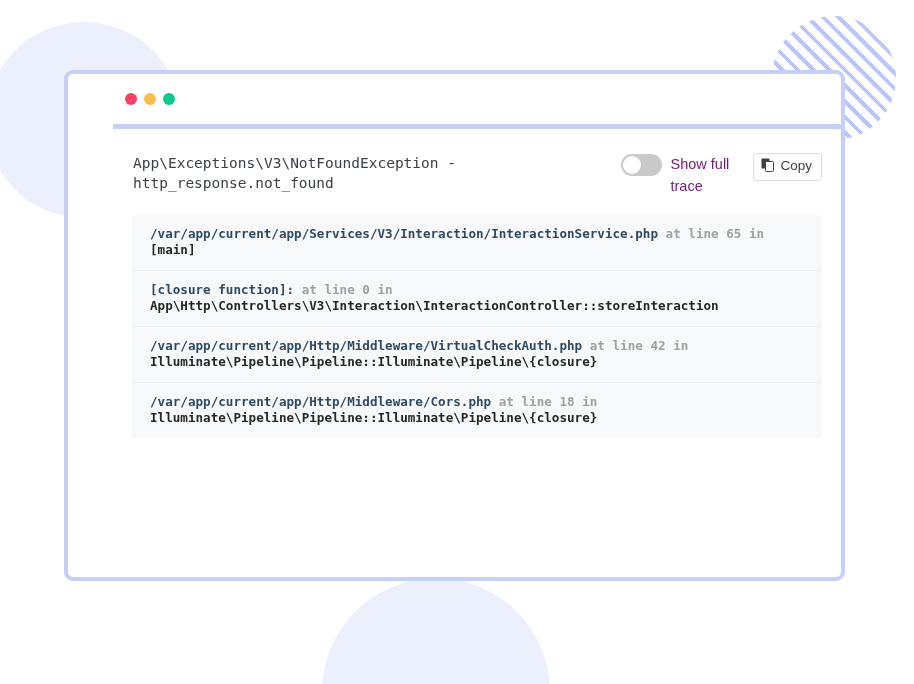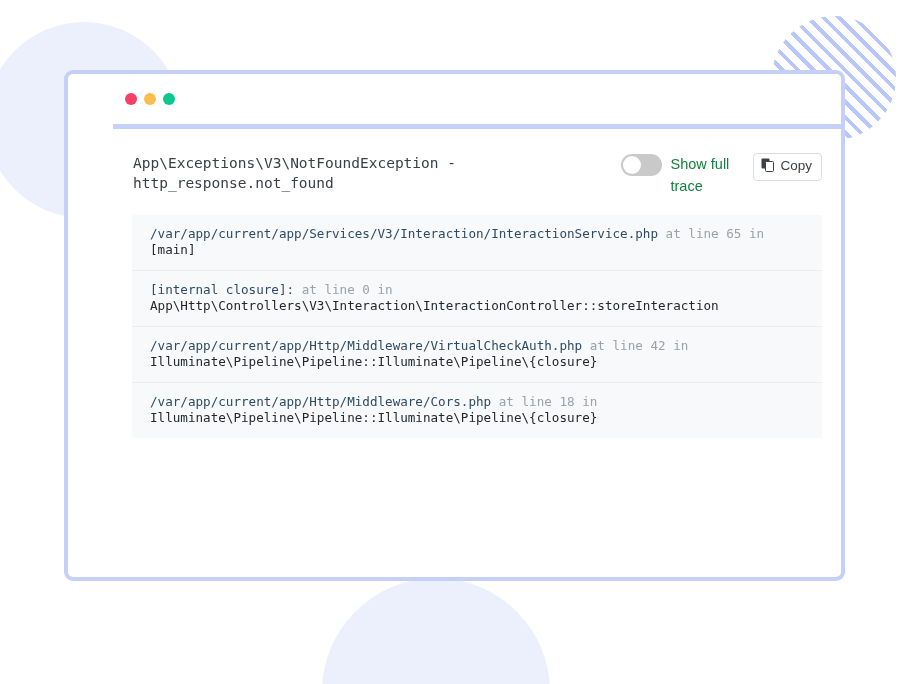--- a/index.html
+++ b/index.html
@@ -148,21 +148,21 @@
     left: 2px;
     top: 2px;
     width: 18px;
     height: 18px;
     border-radius: 50%;
     background: #ffffff;
   }
   .switch-label {
     font-size: 14.5px;
     line-height: 22px;
-    color: #15803d;
+    color: #701a75;
     width: 62px;
   }
   .copy-btn {
     display: inline-flex;
     align-items: flex-start;
     gap: 5px;
     border: 1px solid #dcdde0;
     border-radius: 4px;
     background: #ffffff;
     padding: 4px 9px 4px 7px;
@@ -181,20 +181,21 @@
     overflow: hidden;
   }
   .trace-row {
     background: #f8f9fa;
     border-bottom: 1px solid #eceded;
     padding: 11px 18px 12px 18px;
     font-family: "DejaVu Sans Mono", "Liberation Mono", monospace;
     font-size: 12.6px;
     line-height: 16px;
     box-sizing: border-box;
+    font-weight: bold;
   }
   .trace-row:last-child { border-bottom: none; }
   .trace-file {
     color: #2e4a63;
   }
   .trace-meta {
     color: #9ba1a7;
   }
   .trace-fn {
     color: #23272b;
@@ -240,19 +241,19 @@
               <rect x="4.5" y="3.5" width="8" height="10" rx="1" fill="#ffffff" stroke="#3d4146"></rect>
             </svg>
           </span>
           <span>Copy</span>
         </div>
       </div>
     </div>
 
     <div class="trace-list" id="trace-list">
         <div class="trace-row"><span class="trace-file">/var/app/current/app/Services/V3/Interaction/InteractionService.php</span><span class="trace-meta"> at line 65 in </span><span class="trace-fn">[main]</span></div>
-        <div class="trace-row"><span class="trace-file">[internal closure]:</span><span class="trace-meta"> at line 0 in </span><br><span class="trace-fn">App\Http\Controllers\V3\Interaction\InteractionController::storeInteraction</span></div>
+        <div class="trace-row"><span class="trace-file">[closure function]:</span><span class="trace-meta"> at line 0 in </span><br><span class="trace-fn">App\Http\Controllers\V3\Interaction\InteractionController::storeInteraction</span></div>
         <div class="trace-row"><span class="trace-file">/var/app/current/app/Http/Middleware/VirtualCheckAuth.php</span><span class="trace-meta"> at line 42 in </span><br><span class="trace-fn">Illuminate\Pipeline\Pipeline::Illuminate\Pipeline\{closure}</span></div>
         <div class="trace-row"><span class="trace-file">/var/app/current/app/Http/Middleware/Cors.php</span><span class="trace-meta"> at line 18 in </span><br><span class="trace-fn">Illuminate\Pipeline\Pipeline::Illuminate\Pipeline\{closure}</span></div>
       </div>
 
   </div>
 </div>
 
 </body></html>

